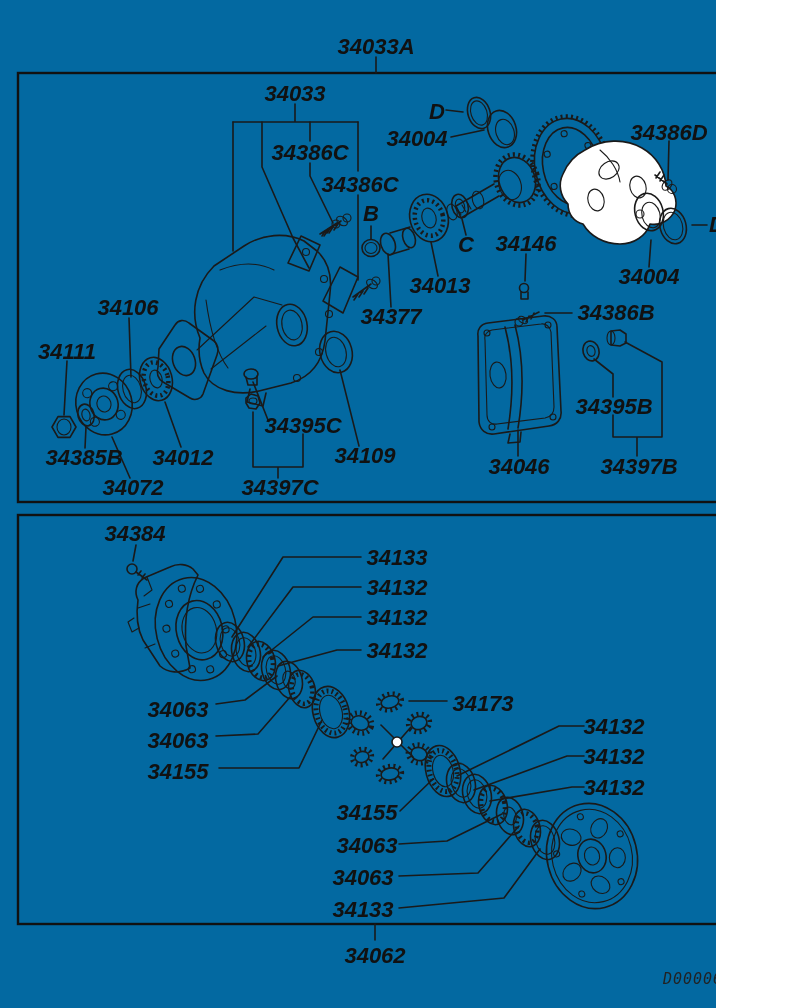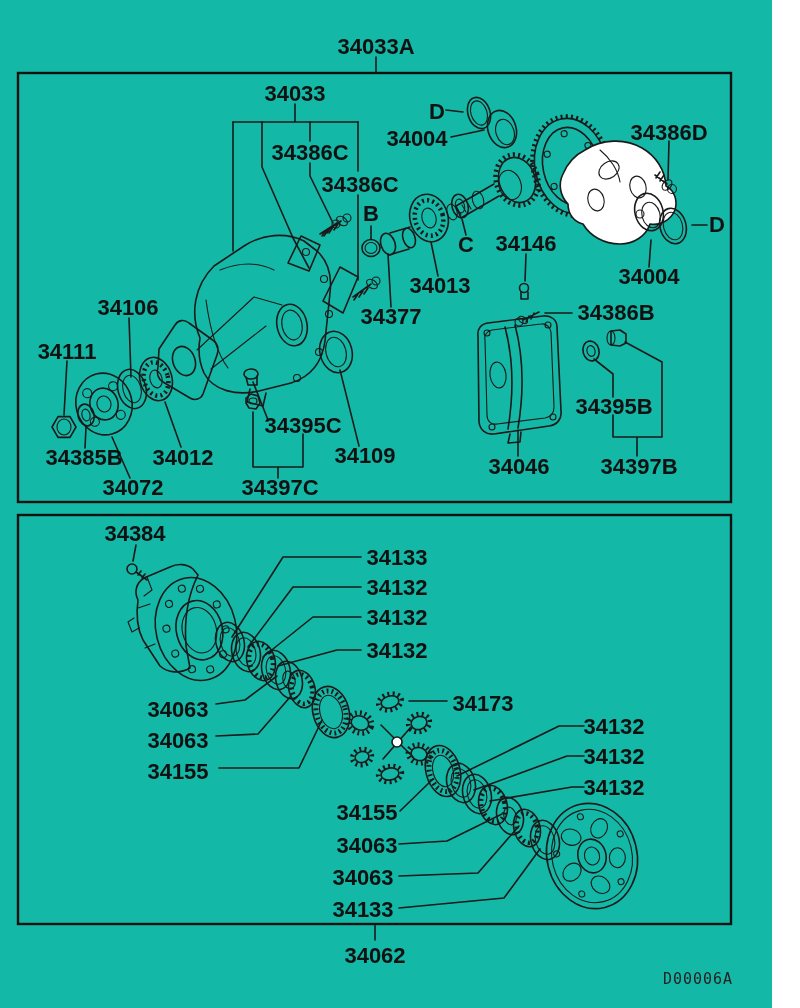--- a/index.html
+++ b/index.html
@@ -1,17 +1,17 @@
 <!DOCTYPE html>
 <html><head>
 <meta charset="utf-8">
 <style>
   html,body{margin:0;padding:0;background:#ffffff;}
-  .page{position:relative;width:772px;height:1008px;background:#14b8a6;overflow:hidden;
-        font-family:"Liberation Sans",sans-serif;}
+  .page{position:relative;width:716px;height:1008px;background:#0369a1;overflow:hidden;
+        font-family:"Liberation Sans",sans-serif;font-style:italic;}
   svg{position:absolute;left:0;top:0;}
   .ln  {fill:none;stroke:#1a1a1a;stroke-width:1.6;stroke-linecap:round;stroke-linejoin:round;}
   .thin{fill:none;stroke:#1a1a1a;stroke-width:1.1;stroke-linecap:round;stroke-linejoin:round;}
   .bx  {fill:none;stroke:#111;stroke-width:2.4;}
   .wht {fill:#ffffff;stroke:#1a1a1a;stroke-width:1.6;stroke-linejoin:round;}
   .teeth{fill:none;stroke:#1a1a1a;stroke-width:4.5;stroke-dasharray:2 3.2;}
   .hatch{fill:none;stroke:#1a1a1a;stroke-width:5;stroke-dasharray:1.8 3;}
   .lbl {font-family:"Liberation Sans",sans-serif;font-weight:bold;font-size:22px;fill:#111;}
   .doc {font-family:"DejaVu Sans Mono",monospace;font-size:15px;fill:#222;letter-spacing:1px;}
 </style>

